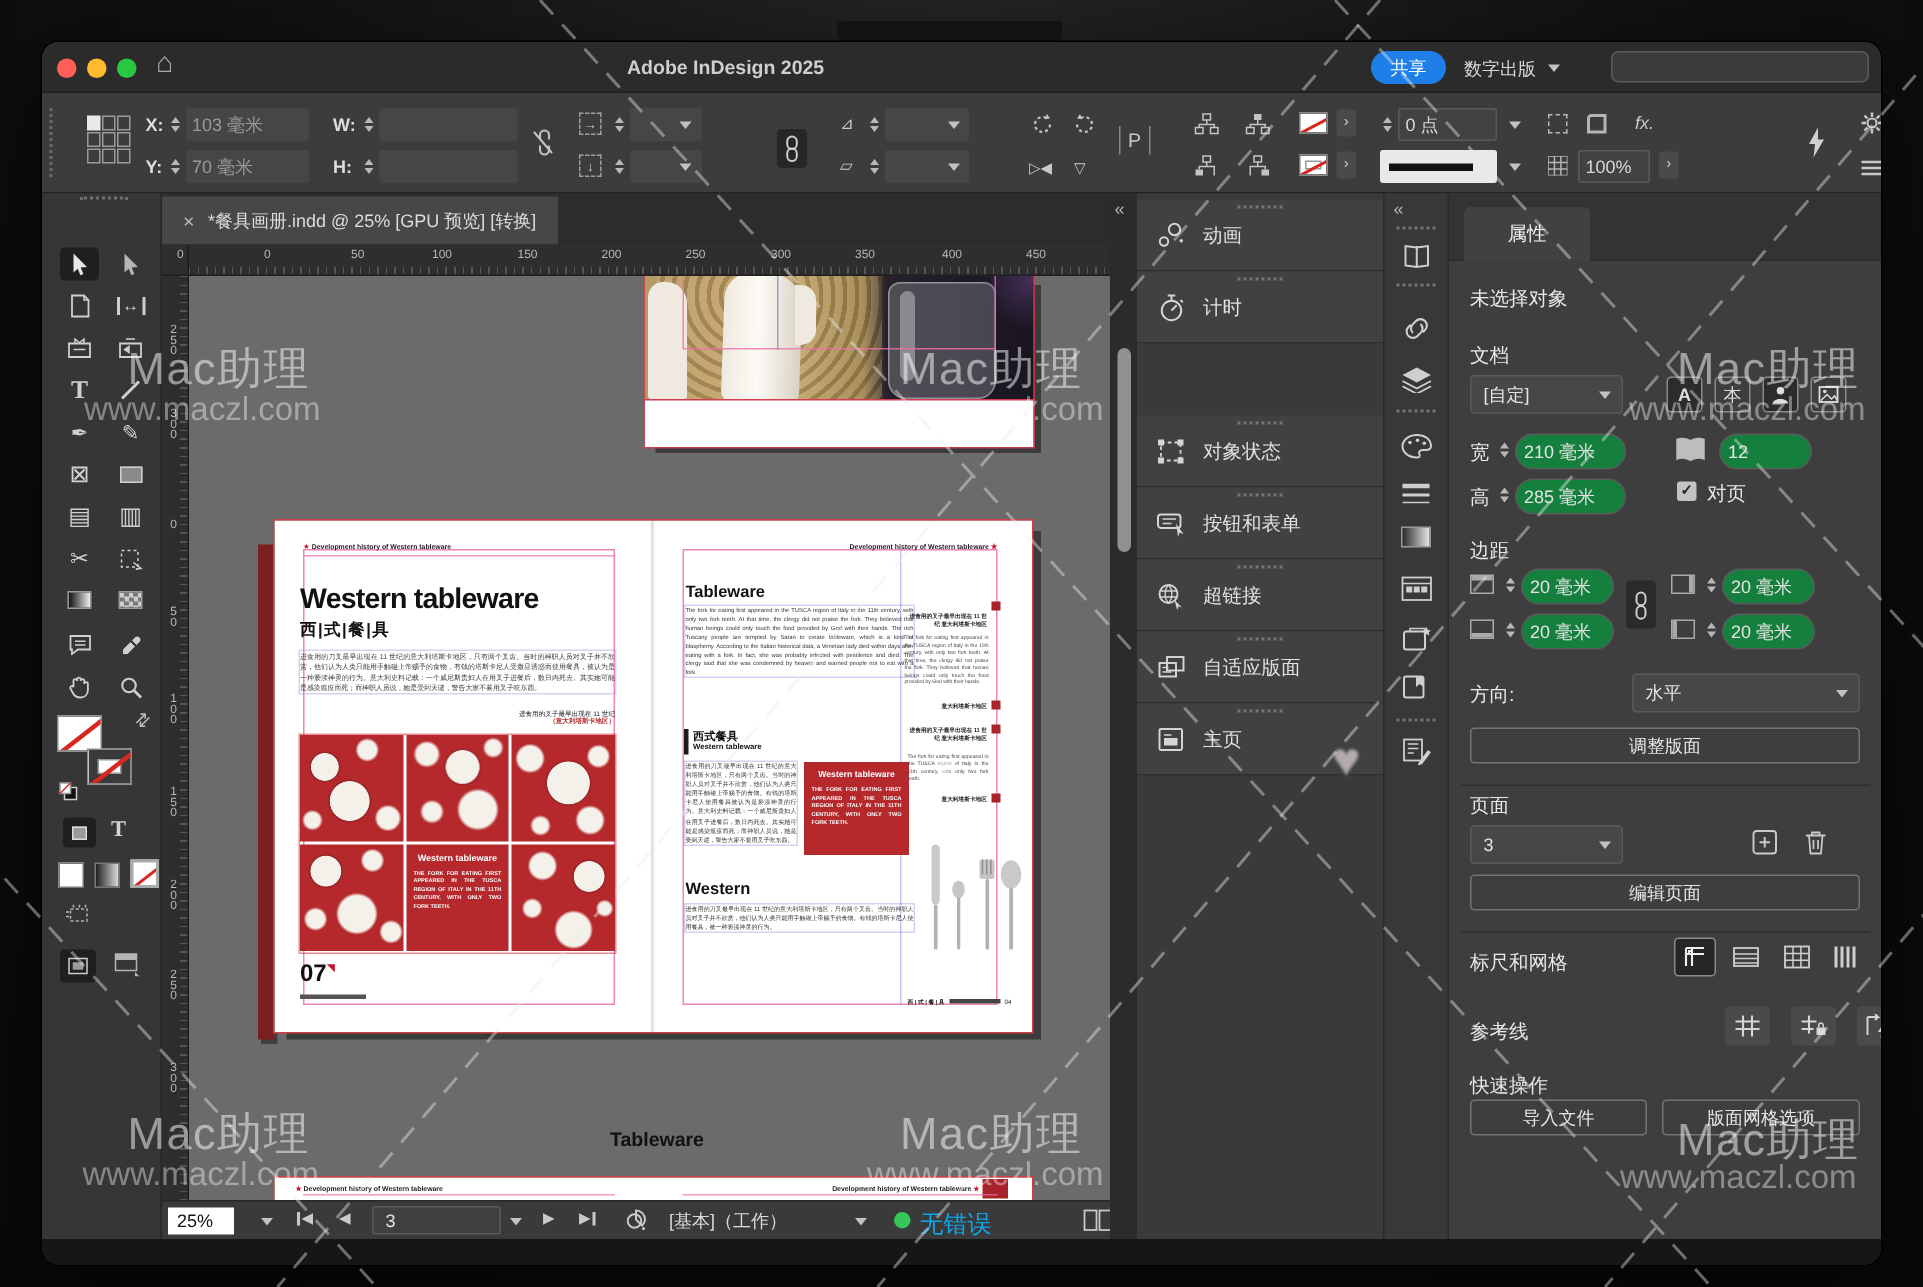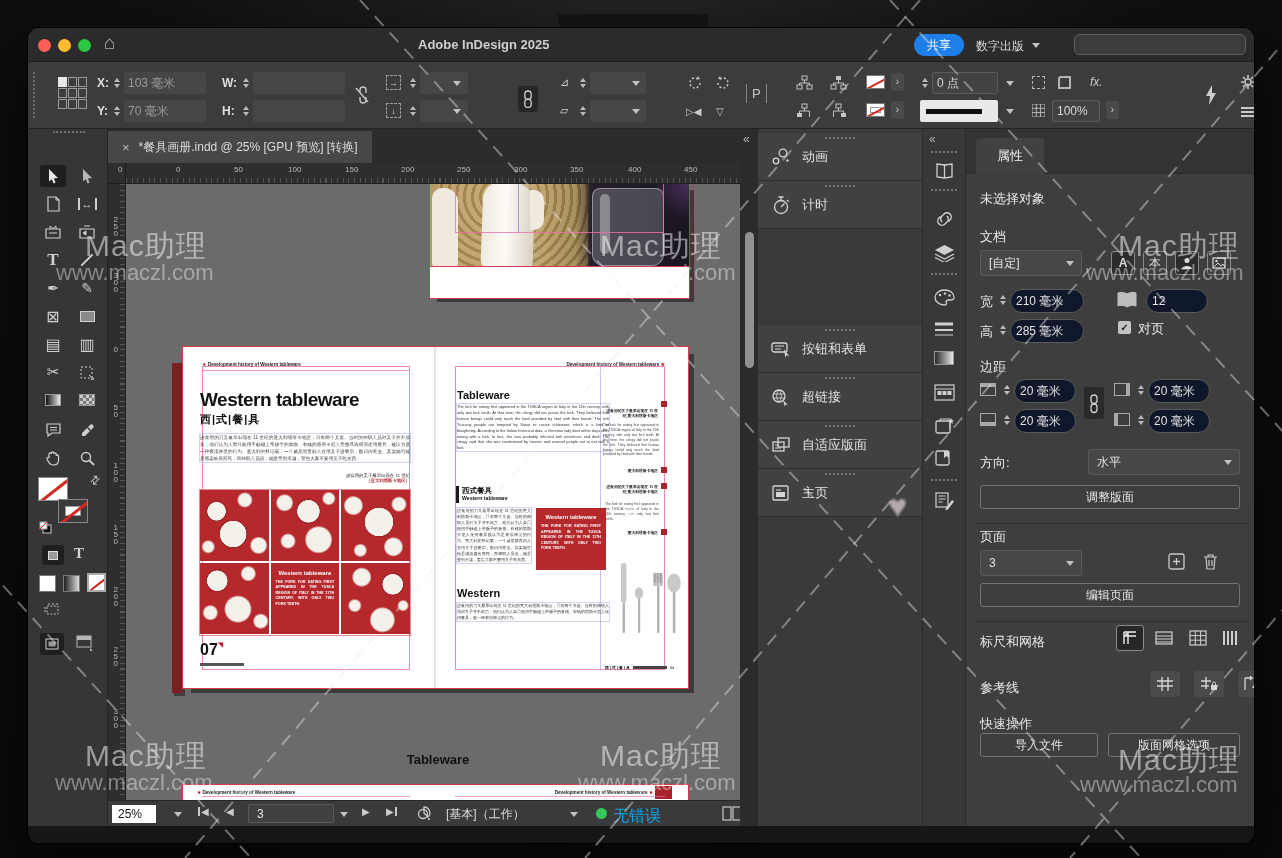--- a/index.html
+++ b/index.html
@@ -39,25 +39,25 @@
 .statusbar{position:absolute;left:108px;top:800px;width:632px;height:26px;background:#3a3a3a;border-top:1px solid #262626;color:#d5d5d5;font-size:12px}
 .sgap{position:absolute;left:740px;top:129px;width:18px;height:697px;background:#2b2b2b}
 .dock{position:absolute;left:758px;top:129px;width:164px;height:697px;background:#3a3a3a}
 .drow{position:absolute;left:0;width:164px;height:48px;background:#414141;border-bottom:1px solid #2e2e2e;display:flex;align-items:center}
 .drow .lbl{color:#e0e0e0;font-size:13px;margin-left:10px}
 .dots{position:absolute;top:4px;left:50%;transform:translateX(-50%);width:30px;border-top:2px dotted #747474}
 .istrip{position:absolute;left:922px;top:129px;width:43px;height:697px;background:#383838;border-left:1px solid #2a2a2a}
 .iico{position:absolute;left:11px;color:#cfcfcf}
 .props{position:absolute;left:965px;top:129px;width:289px;height:697px;background:#3e3e3e;border-left:1px solid #2a2a2a;color:#e2e2e2}
 .ptabrow{position:absolute;left:0;top:0;width:289px;height:45px;background:#333;border-bottom:1px solid #2a2a2a}
-.ptab{position:absolute;left:10px;top:9px;width:68px;height:36px;background:#414141;border-radius:4px 4px 0 0;color:#f0f0f0;font-size:13px;display:flex;align-items:center;justify-content:center}
+.ptab{position:absolute;left:10px;top:9px;width:84px;height:36px;background:#414141;border-radius:4px 4px 0 0;color:#f0f0f0;font-size:13px;display:flex;align-items:center;justify-content:center}
 .plabel{position:absolute;font-size:13px;color:#e8e8e8}
 .psel{position:absolute;height:26px;background:#474747;border:1px solid #5a5a5a;border-radius:3px;font-size:12px;color:#e4e4e4;display:flex;align-items:center;padding-left:8px}
 .psel .chev{position:absolute;right:7px}
-.pfield{position:absolute;height:24px;background:#0f172a;border:1px solid #5a5a5a;border-radius:12px;font-size:12px;color:#e4e4e4;display:flex;align-items:center;padding-left:5px}
+.pfield{position:absolute;height:24px;background:#15803d;border:1px solid #5a5a5a;border-radius:12px;font-size:12px;color:#e4e4e4;display:flex;align-items:center;padding-left:5px}
 .pbtn{position:absolute;height:24px;border:1px solid #747474;border-radius:3px;font-size:12px;color:#e6e6e6;display:flex;align-items:center;justify-content:center}
 .pdiv{position:absolute;left:8px;width:273px;border-top:1px solid #2e2e2e}
 .micon{position:absolute;width:16px;height:13px;border:1px solid #a9a9a9}
 .micon i{position:absolute;background:#a9a9a9}
 .sqbtn{position:absolute;width:24px;height:24px;border:1px solid #8a8a8a;border-radius:3px;display:flex;align-items:center;justify-content:center;color:#ddd;font-size:12px}
 .gicon{position:absolute;width:28px;height:26px;display:flex;align-items:center;justify-content:center;color:#cfcfcf}
 .gicon.on{background:#262626;border:1px solid #8a8a8a;border-radius:3px}
 .gbtn{position:absolute;width:30px;height:26px;background:#4a4a4a;border-radius:3px;display:flex;align-items:center;justify-content:center}
 .bstrip{position:absolute;left:28px;top:826px;width:1226px;height:17px;background:#161616}
 .page{position:absolute;background:#fff}
@@ -577,20 +577,31 @@
             <span class="lbl">动画</span>
           </div>
       <div class="drow" style="top:52px">
             <div class="dots"></div>
             <svg width="22" height="20" viewBox="0 0 22 20" style="margin-left:12px">
               <circle cx="11" cy="12" r="6.5" fill="none" stroke="#d5d5d5" stroke-width="1.3"></circle>
               <path d="M11 12 L14.5 8.5 M8.5 2 h5 M11 2 v3 M17 5 l1.5 1.5" stroke="#d5d5d5" stroke-width="1.3" fill="none"></path>
             </svg>
             <span class="lbl">计时</span>
           </div>
+      <div class="drow" style="top:148px">
+            <div class="dots"></div>
+            <svg width="22" height="20" viewBox="0 0 22 20" style="margin-left:12px">
+              <rect x="4" y="4" width="13" height="12" fill="none" stroke="#d5d5d5" stroke-dasharray="2.5 2" stroke-width="1.2"></rect>
+              <rect x="2" y="2" width="4" height="4" fill="#d5d5d5"></rect>
+              <rect x="15" y="2" width="4" height="4" fill="#d5d5d5"></rect>
+              <rect x="2" y="14" width="4" height="4" fill="#d5d5d5"></rect>
+              <rect x="15" y="14" width="4" height="4" fill="#d5d5d5"></rect>
+            </svg>
+            <span class="lbl">对象状态</span>
+          </div>
       <div class="drow" style="top:196px">
             <div class="dots"></div>
             <svg width="22" height="20" viewBox="0 0 22 20" style="margin-left:12px">
               <rect x="2" y="4" width="15" height="9" rx="2" fill="none" stroke="#d5d5d5" stroke-width="1.3"></rect>
               <path d="M5 7 h9 M5 10 h6" stroke="#d5d5d5"></path>
               <path d="M14 10 l5 7 -2.6-.8 -1 2.6 Z" fill="#d5d5d5"></path>
             </svg>
             <span class="lbl">按钮和表单</span>
           </div>
       <div class="drow" style="top:244px">

